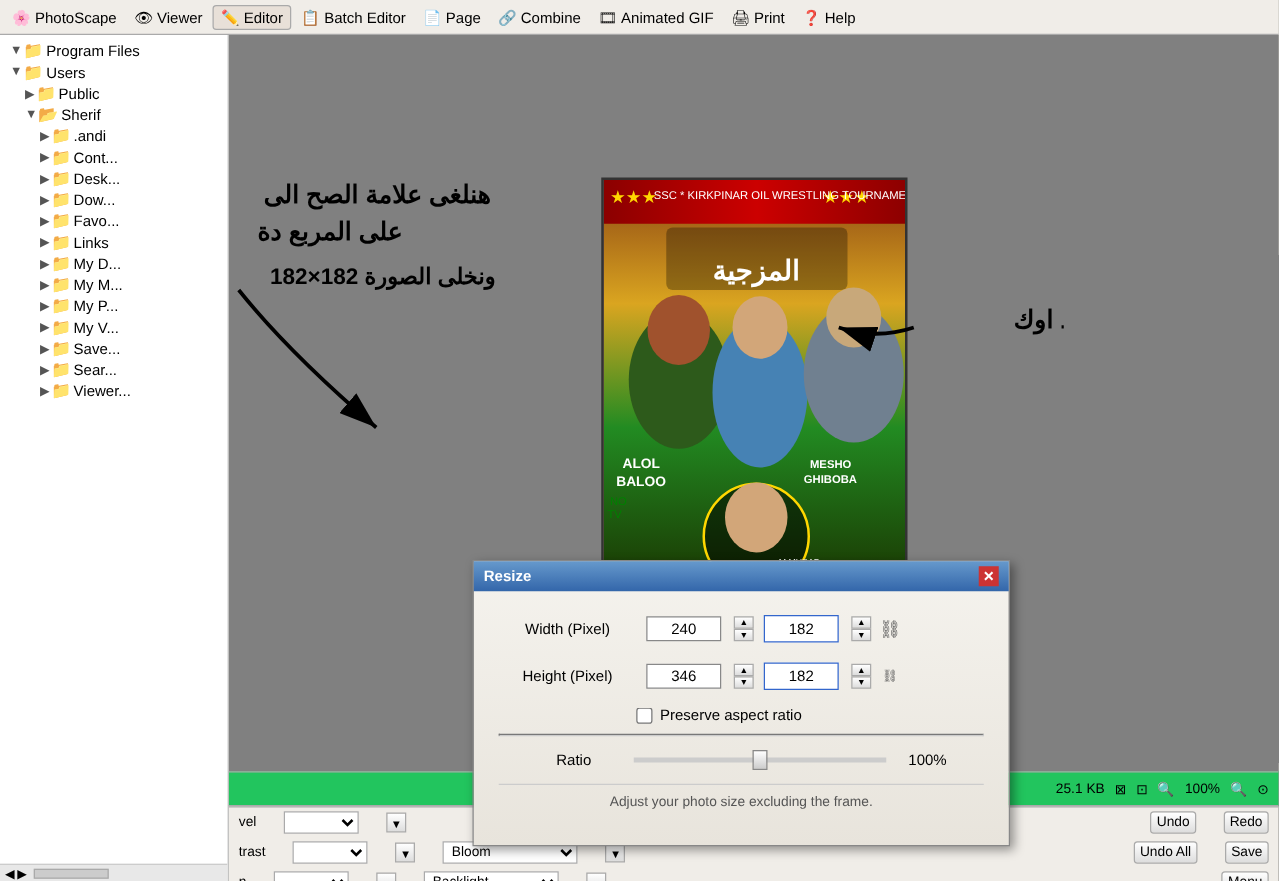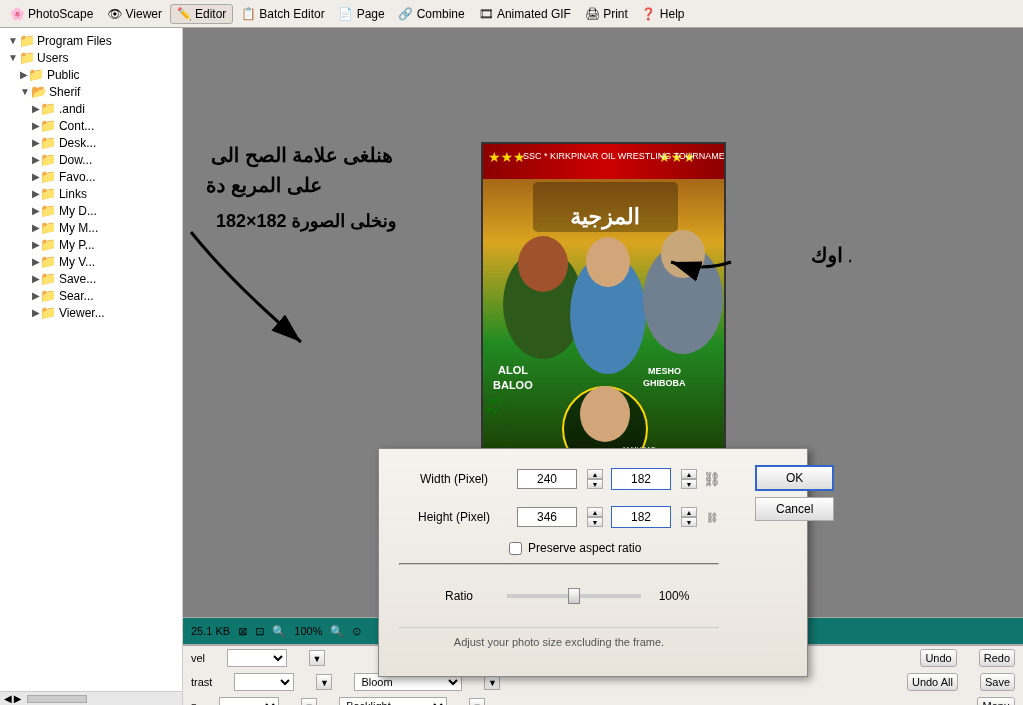--- a/index.html
+++ b/index.html
@@ -52,22 +52,22 @@
     }
     .main-image-inner {
       width: 100%; height: 100%;
       background: linear-gradient(to bottom, #2a1a0a 0%, #8b4513 20%, #c8860a 50%, #3a6800 80%, #1a3300 100%);
       position: relative;
     }
 
     
     .status-bar {
       position: absolute; bottom: 60px; left: 0; right: 0; height: 28px;
-      background: #0f766e; border-top: 1px solid #aaa; border-bottom: 1px solid #aaa;
-      display: flex; align-items: center; padding: 0 8px; gap: 8px; font-size: 11px;
+      background: #22c55e; border-top: 1px solid #aaa; border-bottom: 1px solid #aaa;
+      display: flex; align-items: center; padding: 0 8px; gap: 8px; font-size: 11px; justify-content: flex-end;
     }
 
     
     .bottom-toolbar {
       position: absolute; bottom: 0; left: 0; right: 0; height: 60px;
       background: #f0ede8; border-top: 1px solid #aaa;
       display: flex; flex-direction: column;
     }
     .toolbar-row {
       display: flex; align-items: center; padding: 3px 8px; gap: 22px; flex: 1;
@@ -132,21 +132,21 @@
       align-items: center; justify-content: center; line-height: 1;
     }
     .link-icon {
       width: 14px; height: 28px; display: flex; align-items: center; justify-content: center;
       font-size: 14px; color: #555;
     }
     .checkbox-row {
       display: flex; align-items: center; gap: 6px; margin: 8px 0 8px 110px;
     }
     .ratio-row {
-      display: flex; align-items: center; gap: 8px; margin: 24px 20px;
+      display: flex; align-items: center; gap: 8px; margin: 12px 20px;
     }
     .ratio-label { width: 80px; text-align: center; font-size: 12px; }
     .ratio-slider { flex: 1; height: 4px; background: #ccc; position: relative; }
     .ratio-thumb {
       position: absolute; top: -6px; left: 50%; width: 12px; height: 16px;
       background: linear-gradient(to bottom, #fff, #ccc); border: 1px solid #888;
       transform: translateX(-50%); cursor: pointer;
     }
     .ratio-value { width: 50px; text-align: center; font-size: 12px; }
     .dialog-footer {
@@ -478,20 +478,24 @@
           <option>Backlight</option>
         </select>
         <div class="dropdown-arrow">▼</div>
         <div style="flex:1;"></div>
         <button class="tool-btn">Menu</button>
       </div>
     </div>
 
     <div class="dialog-overlay">
       <div class="dialog">
+        <div class="dialog-title">
+          <span>Resize</span>
+          <button class="dialog-close">✕</button>
+        </div>
 
         <div style="display:flex;">
           <div class="dialog-content" style="flex:1;">
 
             <div class="form-row">
               <span class="form-label">Width (Pixel)</span>
               <input class="form-input" type="text" value="240" style="">
               <div class="spinner">
                 <div class="spinner-btn">▲</div>
                 <div class="spinner-btn">▼</div>
@@ -532,22 +536,18 @@
                 <div class="ratio-thumb"></div>
               </div>
               <div class="ratio-value">100%</div>
             </div>
 
             <div class="dialog-footer">
               <span>Adjust your photo size excluding the frame.</span>
             </div>
           </div>
 
-          <div style="padding: 16px 16px; display:flex; flex-direction:column; gap:6px;">
-            <button class="ok-btn">OK</button>
-            <button class="cancel-btn">Cancel</button>
-          </div>
         </div>
       </div>
     </div>
 
   </div>
 </div>
 
 </body></html>

